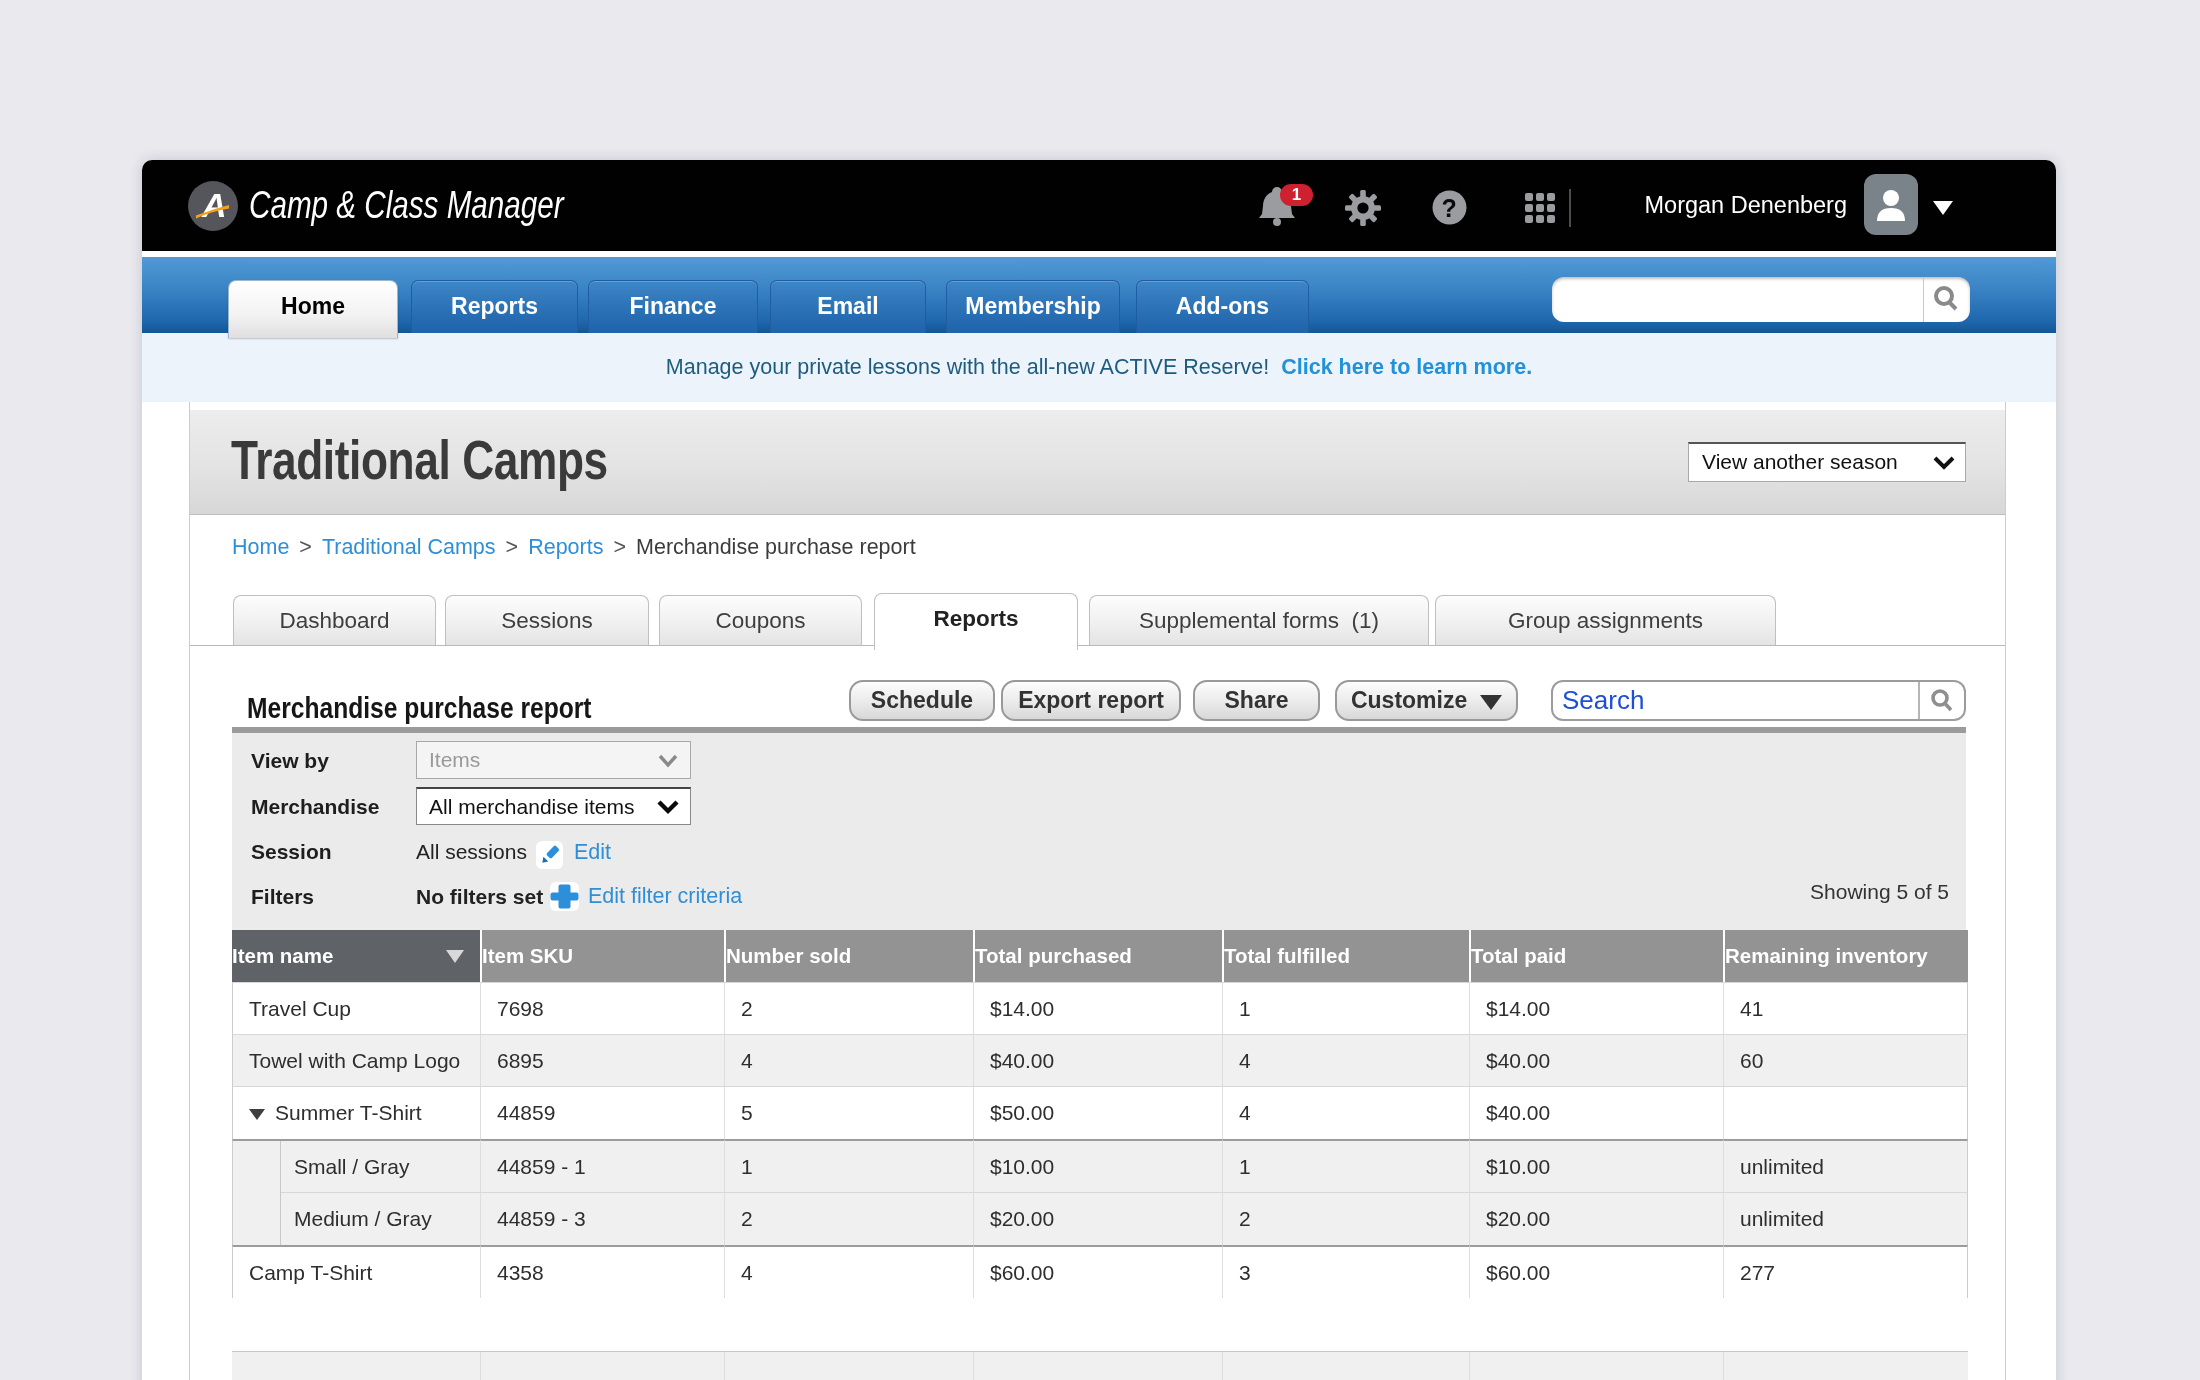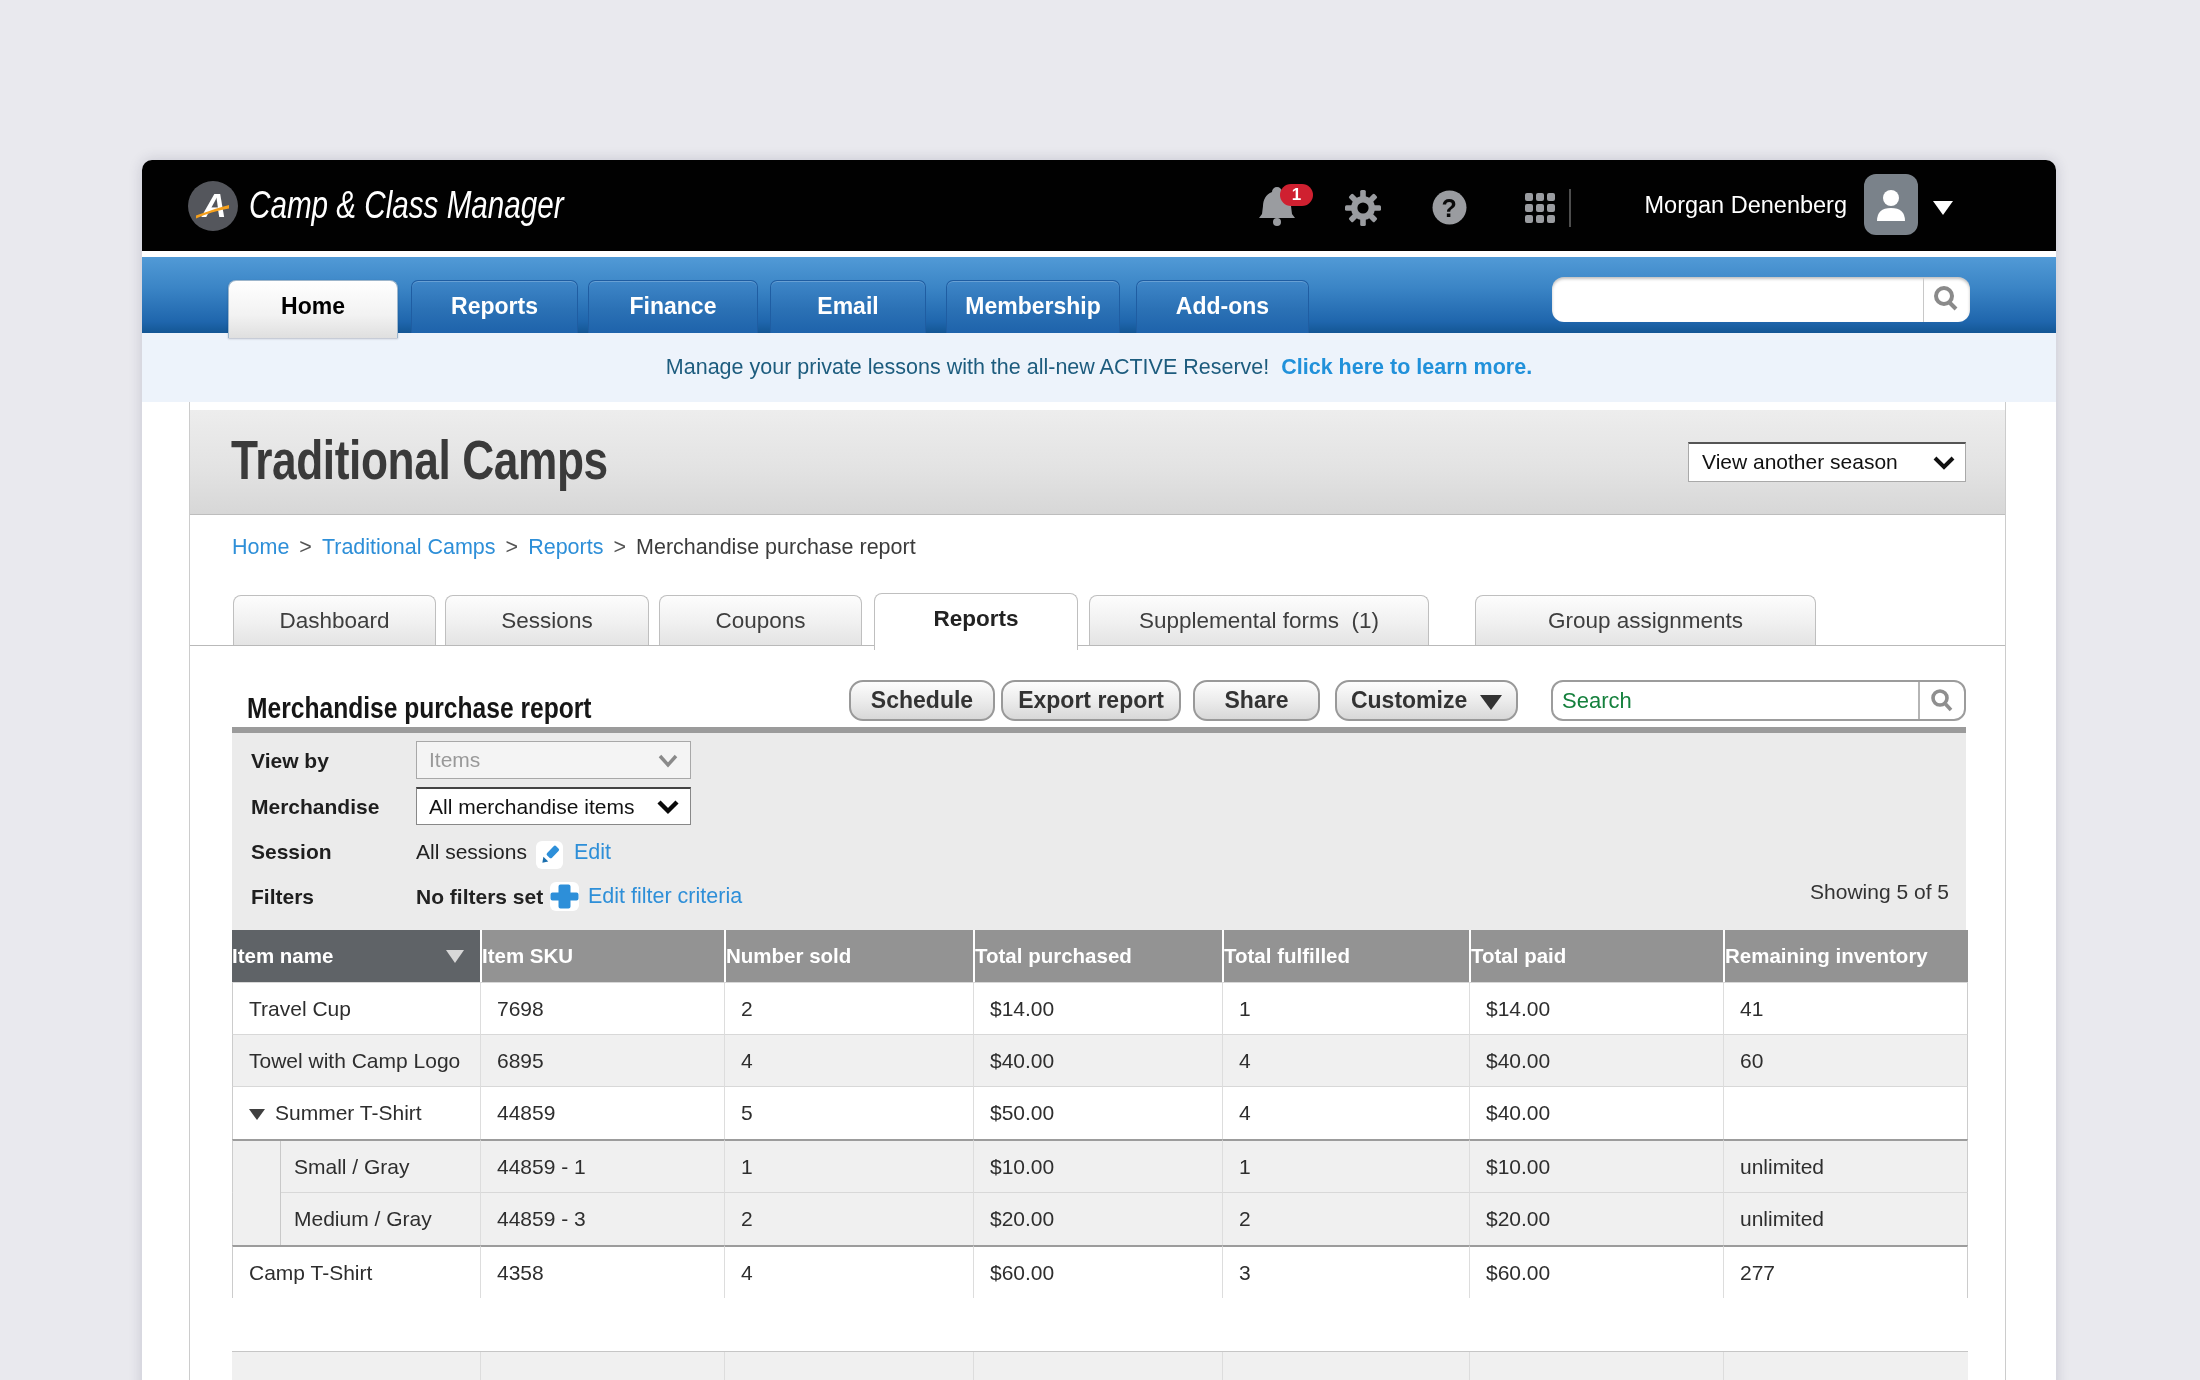--- a/index.html
+++ b/index.html
@@ -36,21 +36,21 @@
 
 
 .t2 { position:absolute; top:193px; height:50px; background:linear-gradient(180deg,#fdfdfd 0%,#f0f0f0 55%,#e4e4e4 100%); border:1px solid #bfbfbf; border-bottom:none; border-radius:8px 8px 0 0; font-size:22.5px; color:#3e3e3e; text-align:center; line-height:49px; }
 #t2line { position:absolute; left:0; top:243px; width:1815px; height:0; border-top:1px solid #b9b9b9; }
 #t2active { position:absolute; left:684px; top:191px; width:204px; height:57px; background:#fff; border:1px solid #bfbfbf; border-bottom:none; border-radius:8px 8px 0 0; font-size:22.5px; color:#222; font-weight:bold; text-align:center; line-height:50px; z-index:4; }
 
 
 #rtitle { position:absolute; left:57px; top:289px; font-size:30px; font-weight:bold; color:#161616; white-space:nowrap; transform:scaleX(.82); transform-origin:0 0; }
 .btn { position:absolute; top:278px; height:41px; background:linear-gradient(180deg,#fdfdfd 0%,#ececec 50%,#d8d8d8 100%); border:2px solid #999; border-radius:14px; font-size:23px; font-weight:bold; color:#333; text-align:center; line-height:37px; font-family:"Liberation Sans", sans-serif; }
 #fSearch { position:absolute; left:1361px; top:278px; width:415px; height:41px; background:#fff; border:2px solid #9c9c9c; border-radius:12px; }
-#fSearch .ph { position:absolute; left:9px; top:0; line-height:37px; font-size:22px; color:#15803d; }
+#fSearch .ph { position:absolute; left:9px; top:0; line-height:37px; font-size:26px; color:#1d4ed8; }
 #fSearchBtn { position:absolute; right:0; top:0; width:46px; height:37px; border-left:2px solid #b5b5b5; }
 
 
 #fpTop { position:absolute; left:42px; top:325px; width:1734px; height:6px; background:#9b9b9b; }
 #fpanel { position:absolute; left:42px; top:331px; width:1734px; height:204px; background:#ebebeb; }
 .flabel { position:absolute; left:19px; font-size:21px; font-weight:bold; color:#1e1e1e; }
 .sel { position:absolute; left:184px; width:275px; height:38px; font-size:21px; line-height:36px; padding-left:12px; }
 #sel1 { top:8px; background:#f4f4f4; border:1px solid #a8a8a8; color:#999; }
 #sel2 { top:54px; background:#fff; border:1px solid #888; border-top:2px solid #444; color:#111; }
 .ftxt { position:absolute; left:184px; font-size:21px; color:#222; }
@@ -168,21 +168,21 @@
             <polyline points="2,3 11,12 20,3" fill="none" stroke="#111" stroke-width="4"></polyline>
           </svg>
       </div>
     </div>
     <div id="crumbs"><a>Home</a><span class="sep">&gt;</span><a>Traditional Camps</a><span class="sep">&gt;</span><a>Reports</a><span class="sep">&gt;</span>Merchandise purchase report</div>
 
     <div class="t2" style="left:43px;width:203px;">Dashboard</div>
     <div class="t2" style="left:255px;width:204px;">Sessions</div>
     <div class="t2" style="left:469px;width:203px;">Coupons</div>
     <div class="t2" style="left:899px;width:340px;">Supplemental forms&nbsp; (1)</div>
-    <div class="t2" style="left:1245px;width:341px;margin-left:40px;">Group assignments</div>
+    <div class="t2" style="left:1245px;width:341px;">Group assignments</div>
     <div id="t2line"></div>
     <div id="t2active">Reports</div>
 
     <div id="rtitle">Merchandise purchase report</div>
     <div class="btn" style="left:659px;width:146px;">Schedule</div>
     <div class="btn" style="left:811px;width:180px;">Export report</div>
     <div class="btn" style="left:1003px;width:127px;">Share</div>
     <div class="btn" style="left:1145px;width:183px;">Customize &nbsp;<span style="display:inline-block;width:0;height:0;border-left:11px solid transparent;border-right:11px solid transparent;border-top:15px solid #333;vertical-align:-2px;"></span></div>
     <div id="fSearch">
         <span class="ph">Search</span>

